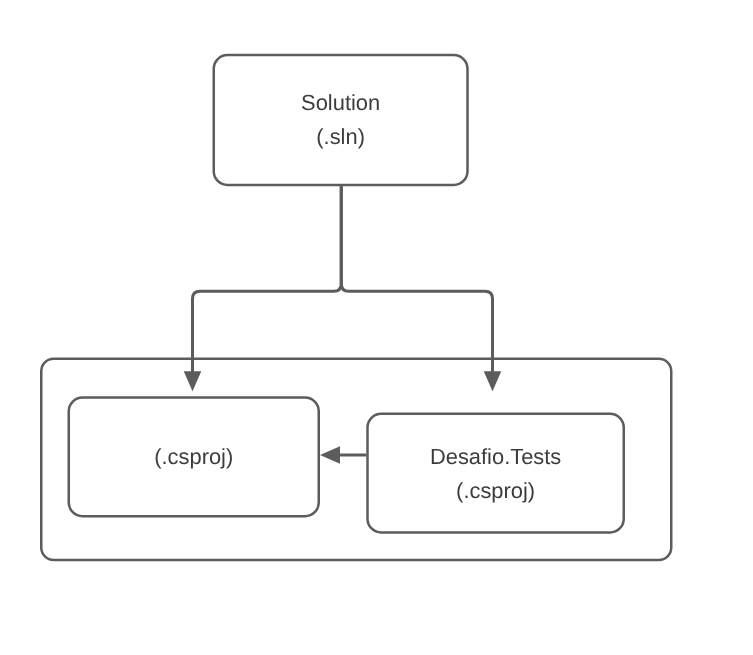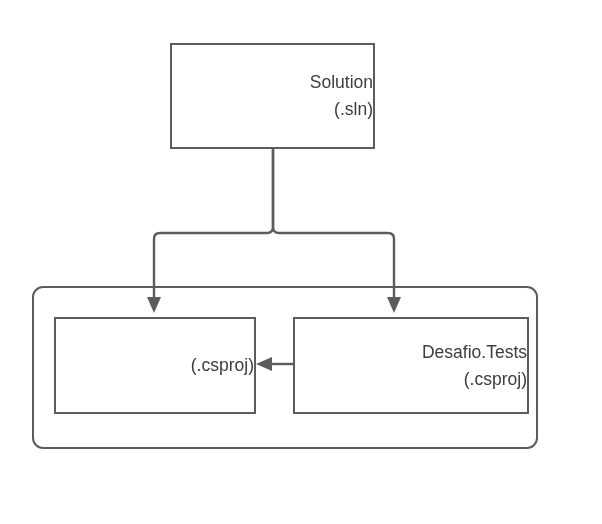--- a/index.html
+++ b/index.html
@@ -24,25 +24,25 @@
     left: 0;
     top: 0;
     width: 602px;
     height: 524px;
     pointer-events: none;
   }
   .node {
     position: absolute;
     box-sizing: border-box;
     border: 2px solid #5c5c5c;
-    border-radius: 0;
+    border-radius: 12px;
     background: #ffffff;
     display: flex;
     flex-direction: column;
-    align-items: flex-end;
+    align-items: center;
     justify-content: center;
     color: #3c3c3c;
     font-size: 17.5px;
     line-height: 27px;
     text-align: center;
     white-space: nowrap;
   }
   .node-line {
     display: block;
   }
@@ -66,22 +66,22 @@
     height: 163px;
   }
   #node-console {
     left: 54px;
     top: 317px;
     width: 202px;
     height: 97px;
   }
   #node-tests {
     left: 293px;
-    top: 317px;
-    width: 236px;
+    top: 330px;
+    width: 207px;
     height: 97px;
   }
 </style>
 </head>
 <body>
 
 <div id="diagram-canvas">
 
   <svg id="connector-layer" viewBox="0 0 602 524" width="602" height="524" xmlns="http://www.w3.org/2000/svg">
     <g fill="none" stroke="#5c5c5c" stroke-width="2.4" stroke-linecap="butt" stroke-linejoin="round">

